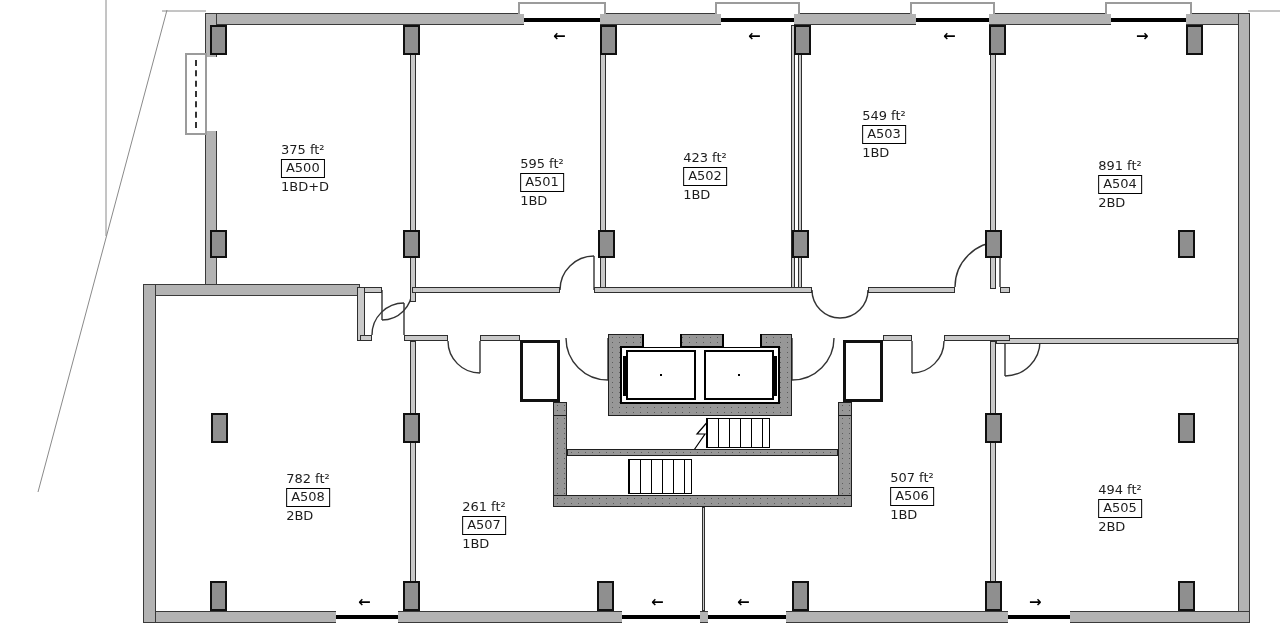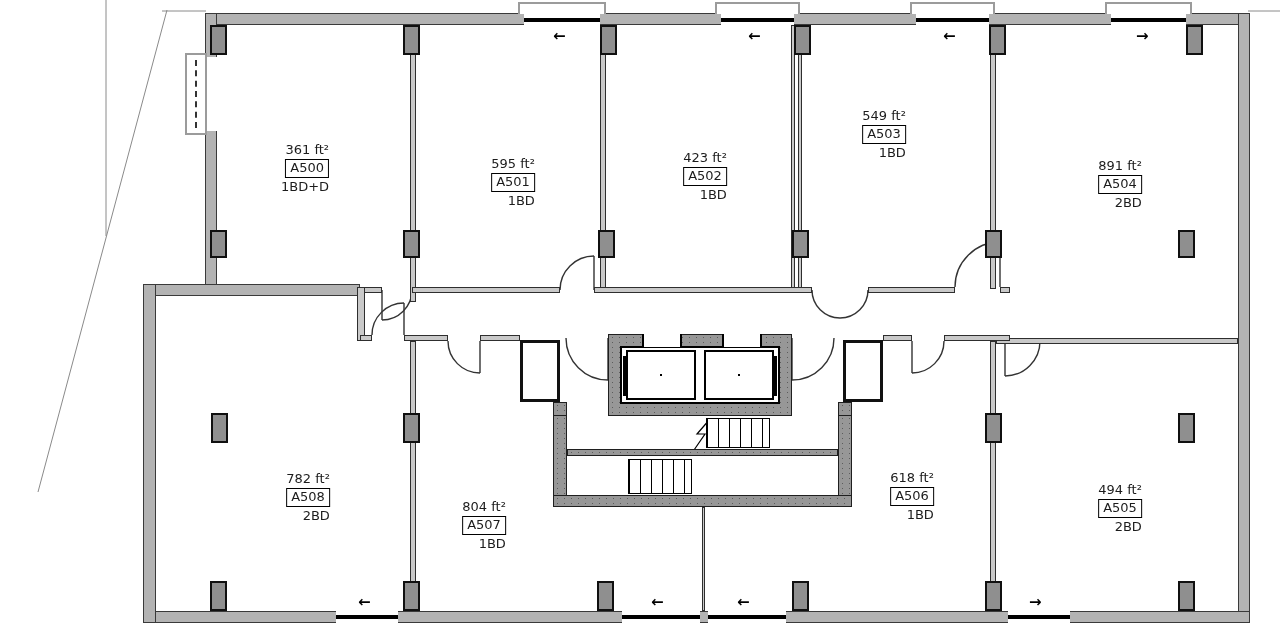--- a/index.html
+++ b/index.html
@@ -22,21 +22,21 @@
   .glass{position:absolute;background:#000;height:4px;}
   
   .balc{position:absolute;border:2px solid #9b9b9b;border-bottom:none;background:#fff;box-sizing:border-box;}
   .arrow{position:absolute;font-weight:bold;font-size:15px;color:#000;line-height:1;}
   .xshaft{position:absolute;background:#fff;border:3px solid #111;box-sizing:border-box;}
   .cab{position:absolute;background:#fff;border:2px solid #000;box-sizing:border-box;}
   .rail{position:absolute;background:#000;}
   .treads{position:absolute;background-color:#fff;border:1px solid #000;box-sizing:border-box;
           background-image:repeating-linear-gradient(90deg,#000 0 1px,transparent 1px 11px);}
   .dash{position:absolute;border-left:2px dashed #333;}
-  .label{position:absolute;text-align:right;color:#1c1c1c;font-size:13px;line-height:1.25;
+  .label{position:absolute;text-align:left;color:#1c1c1c;font-size:13px;line-height:1.25;
          transform:translateX(-50%);white-space:nowrap;}
   .label .num{display:inline-block;border:1px solid #000;padding:0 4px;margin:1px 0;background:#fff;}
   svg.overlay{position:absolute;left:0;top:0;pointer-events:none;}
 </style>
 </head>
 <body>
 
 <div class="plan">
 
   <svg class="overlay" width="1280" height="627" viewBox="0 0 1280 627">
@@ -190,25 +190,25 @@
   <div class="col" style="left:1178px;top:413px;width:17px;height:30px"></div>
 
   <div class="col" style="left:210px;top:581px;width:17px;height:30px"></div>
   <div class="col" style="left:403px;top:581px;width:17px;height:30px"></div>
   <div class="col" style="left:597px;top:581px;width:17px;height:30px"></div>
   <div class="col" style="left:792px;top:581px;width:17px;height:30px"></div>
   <div class="col" style="left:985px;top:581px;width:17px;height:30px"></div>
   <div class="col" style="left:1178px;top:581px;width:17px;height:30px"></div>
 
   <div class="label" style="left:305px;top:142px">
-    <div>361 ft²</div>
+    <div>375 ft²</div>
     <div><span class="num">A500</span></div>
     <div>1BD+D</div>
   </div>
-  <div class="label" style="left:513px;top:156px">
+  <div class="label" style="left:542px;top:156px">
     <div>595 ft²</div>
     <div><span class="num">A501</span></div>
     <div>1BD</div>
   </div>
   <div class="label" style="left:705px;top:150px">
     <div>423 ft²</div>
     <div><span class="num">A502</span></div>
     <div>1BD</div>
   </div>
   <div class="label" style="left:884px;top:108px">
@@ -220,26 +220,26 @@
     <div>891 ft²</div>
     <div><span class="num">A504</span></div>
     <div>2BD</div>
   </div>
   <div class="label" style="left:1120px;top:482px">
     <div>494 ft²</div>
     <div><span class="num">A505</span></div>
     <div>2BD</div>
   </div>
   <div class="label" style="left:912px;top:470px">
-    <div>618 ft²</div>
+    <div>507 ft²</div>
     <div><span class="num">A506</span></div>
     <div>1BD</div>
   </div>
   <div class="label" style="left:484px;top:499px">
-    <div>804 ft²</div>
+    <div>261 ft²</div>
     <div><span class="num">A507</span></div>
     <div>1BD</div>
   </div>
   <div class="label" style="left:308px;top:471px">
     <div>782 ft²</div>
     <div><span class="num">A508</span></div>
     <div>2BD</div>
   </div>
 
 </div>

